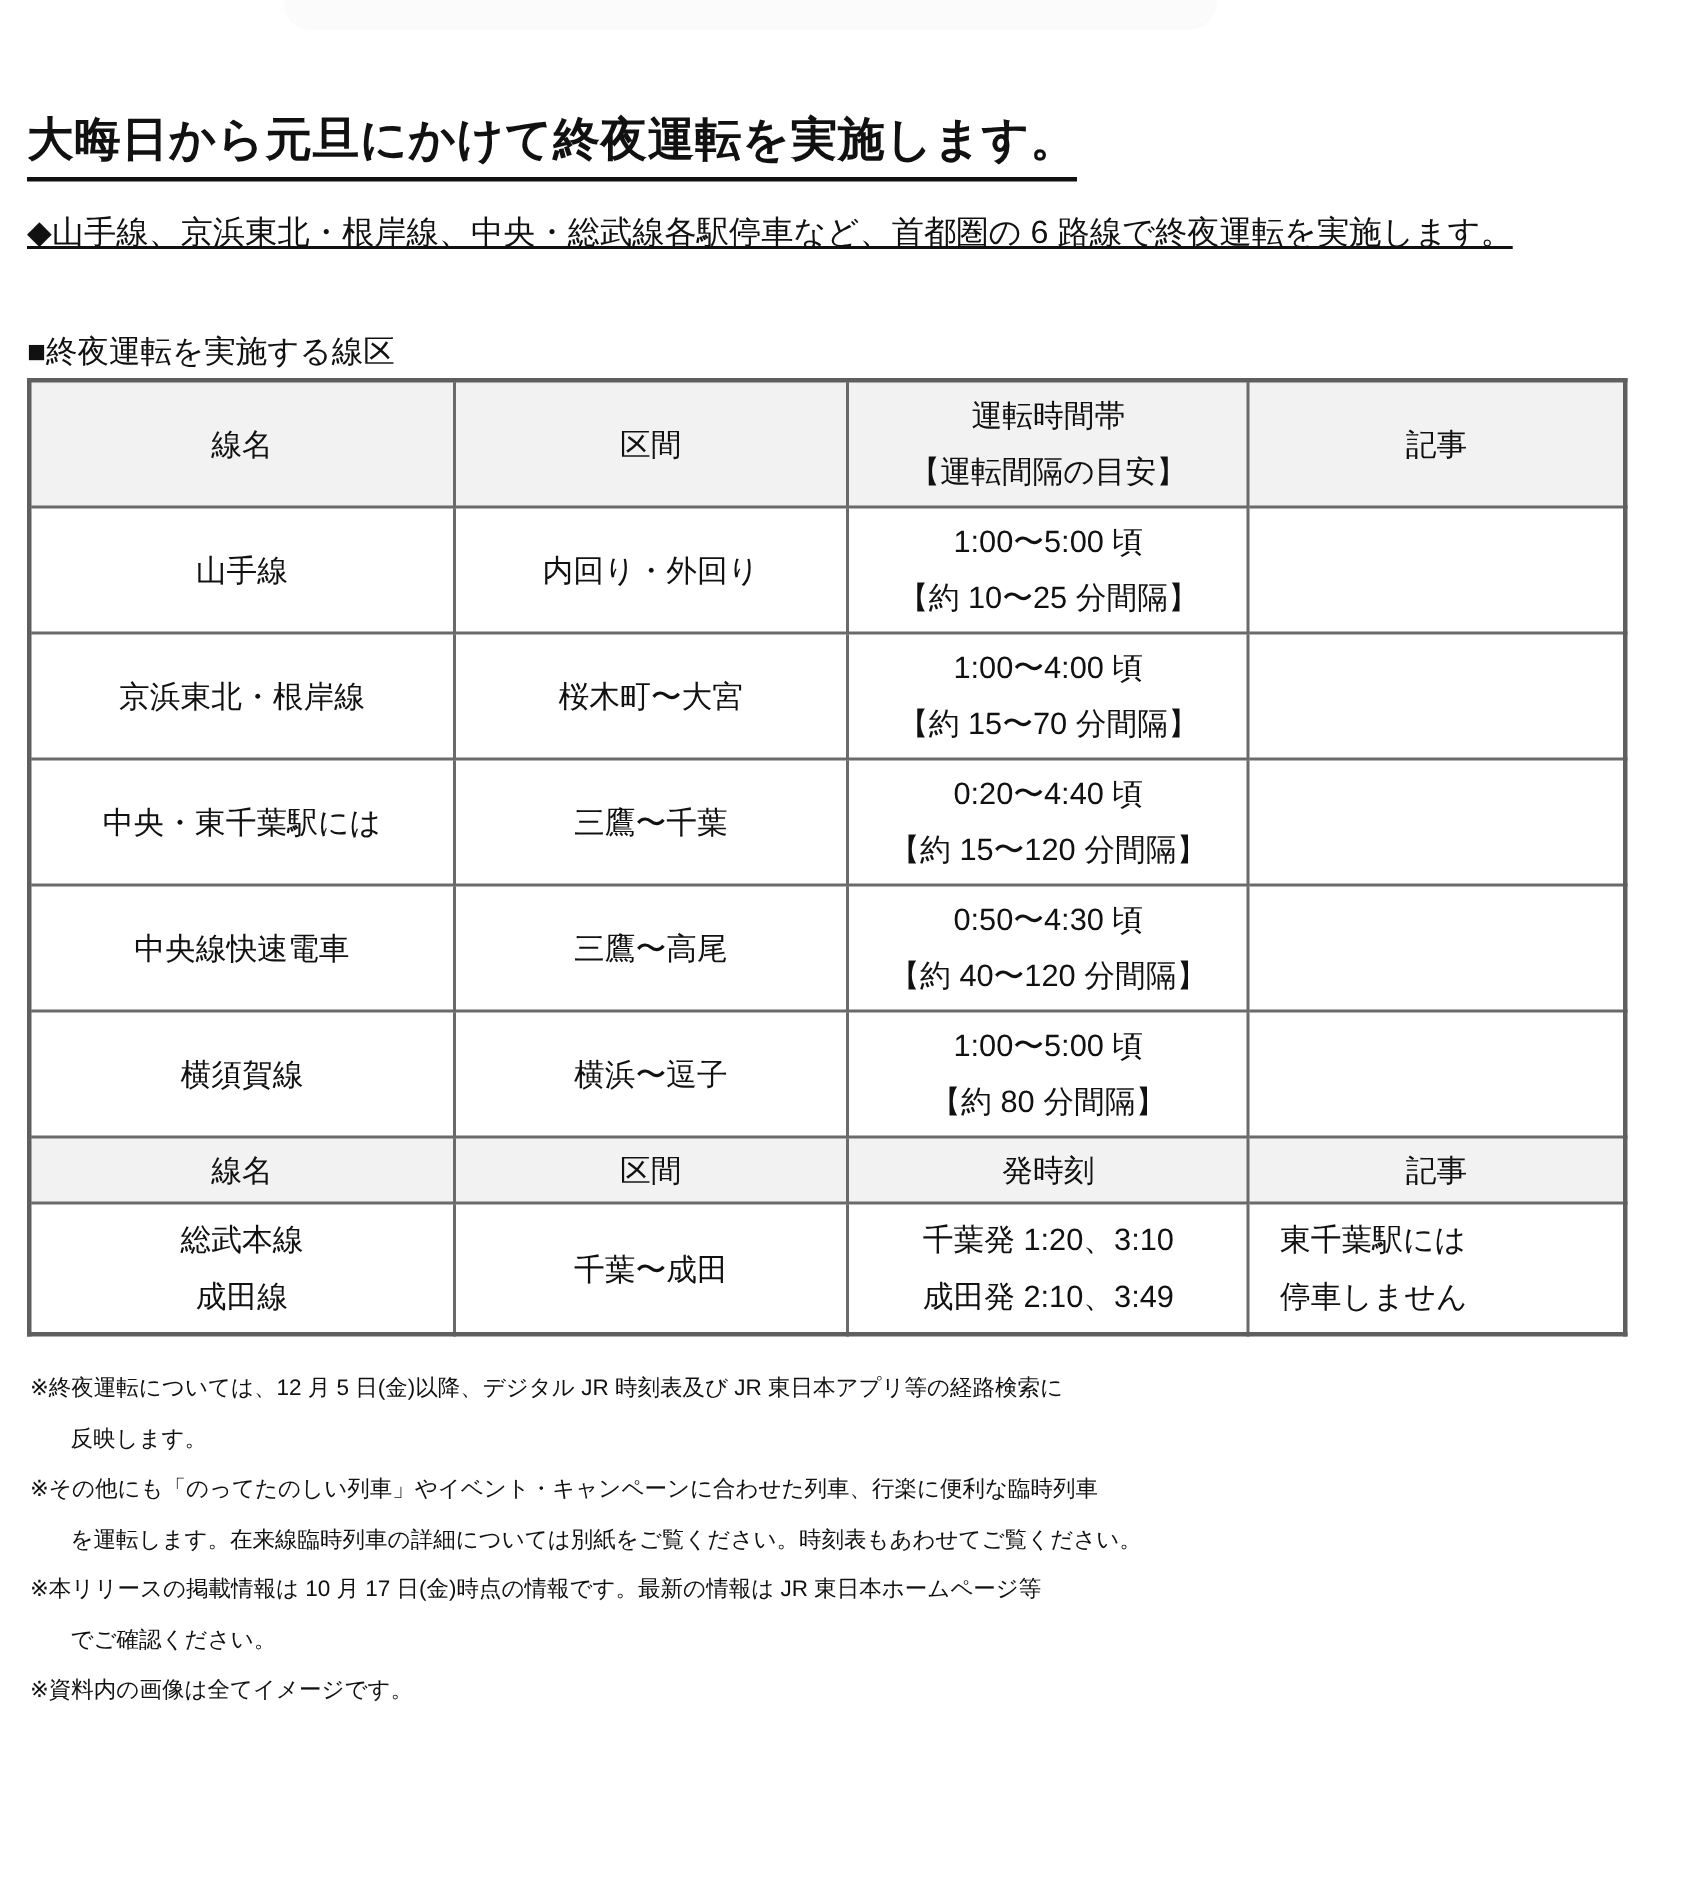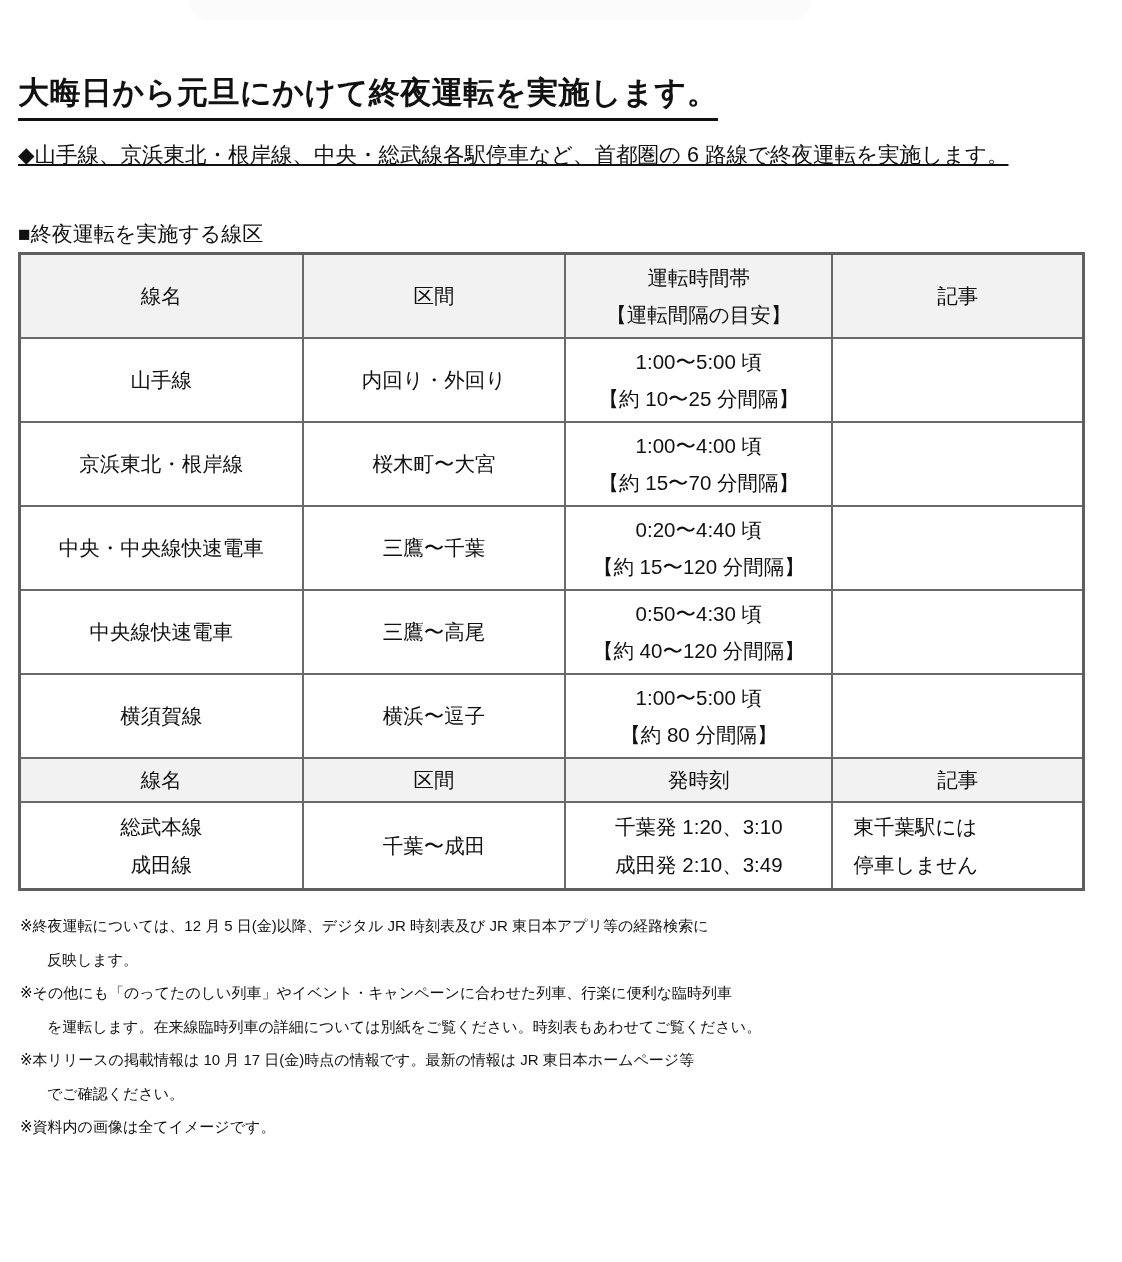--- a/index.html
+++ b/index.html
@@ -154,21 +154,21 @@
       <td>京浜東北・根岸線</td>
       <td>桜木町〜大宮</td>
       <td>
         <div class="cl">1:00〜4:00 頃</div>
         <div class="cl">【約 15〜70 分間隔】</div>
       </td>
       <td></td>
     </tr>
 
     <tr class="data">
-      <td>中央・中央線快速電車</td>
+      <td>中央・東千葉駅には</td>
       <td>三鷹〜千葉</td>
       <td>
         <div class="cl">0:20〜4:40 頃</div>
         <div class="cl">【約 15〜120 分間隔】</div>
       </td>
       <td></td>
     </tr>
 
     <tr class="data">
       <td>中央線快速電車</td>

